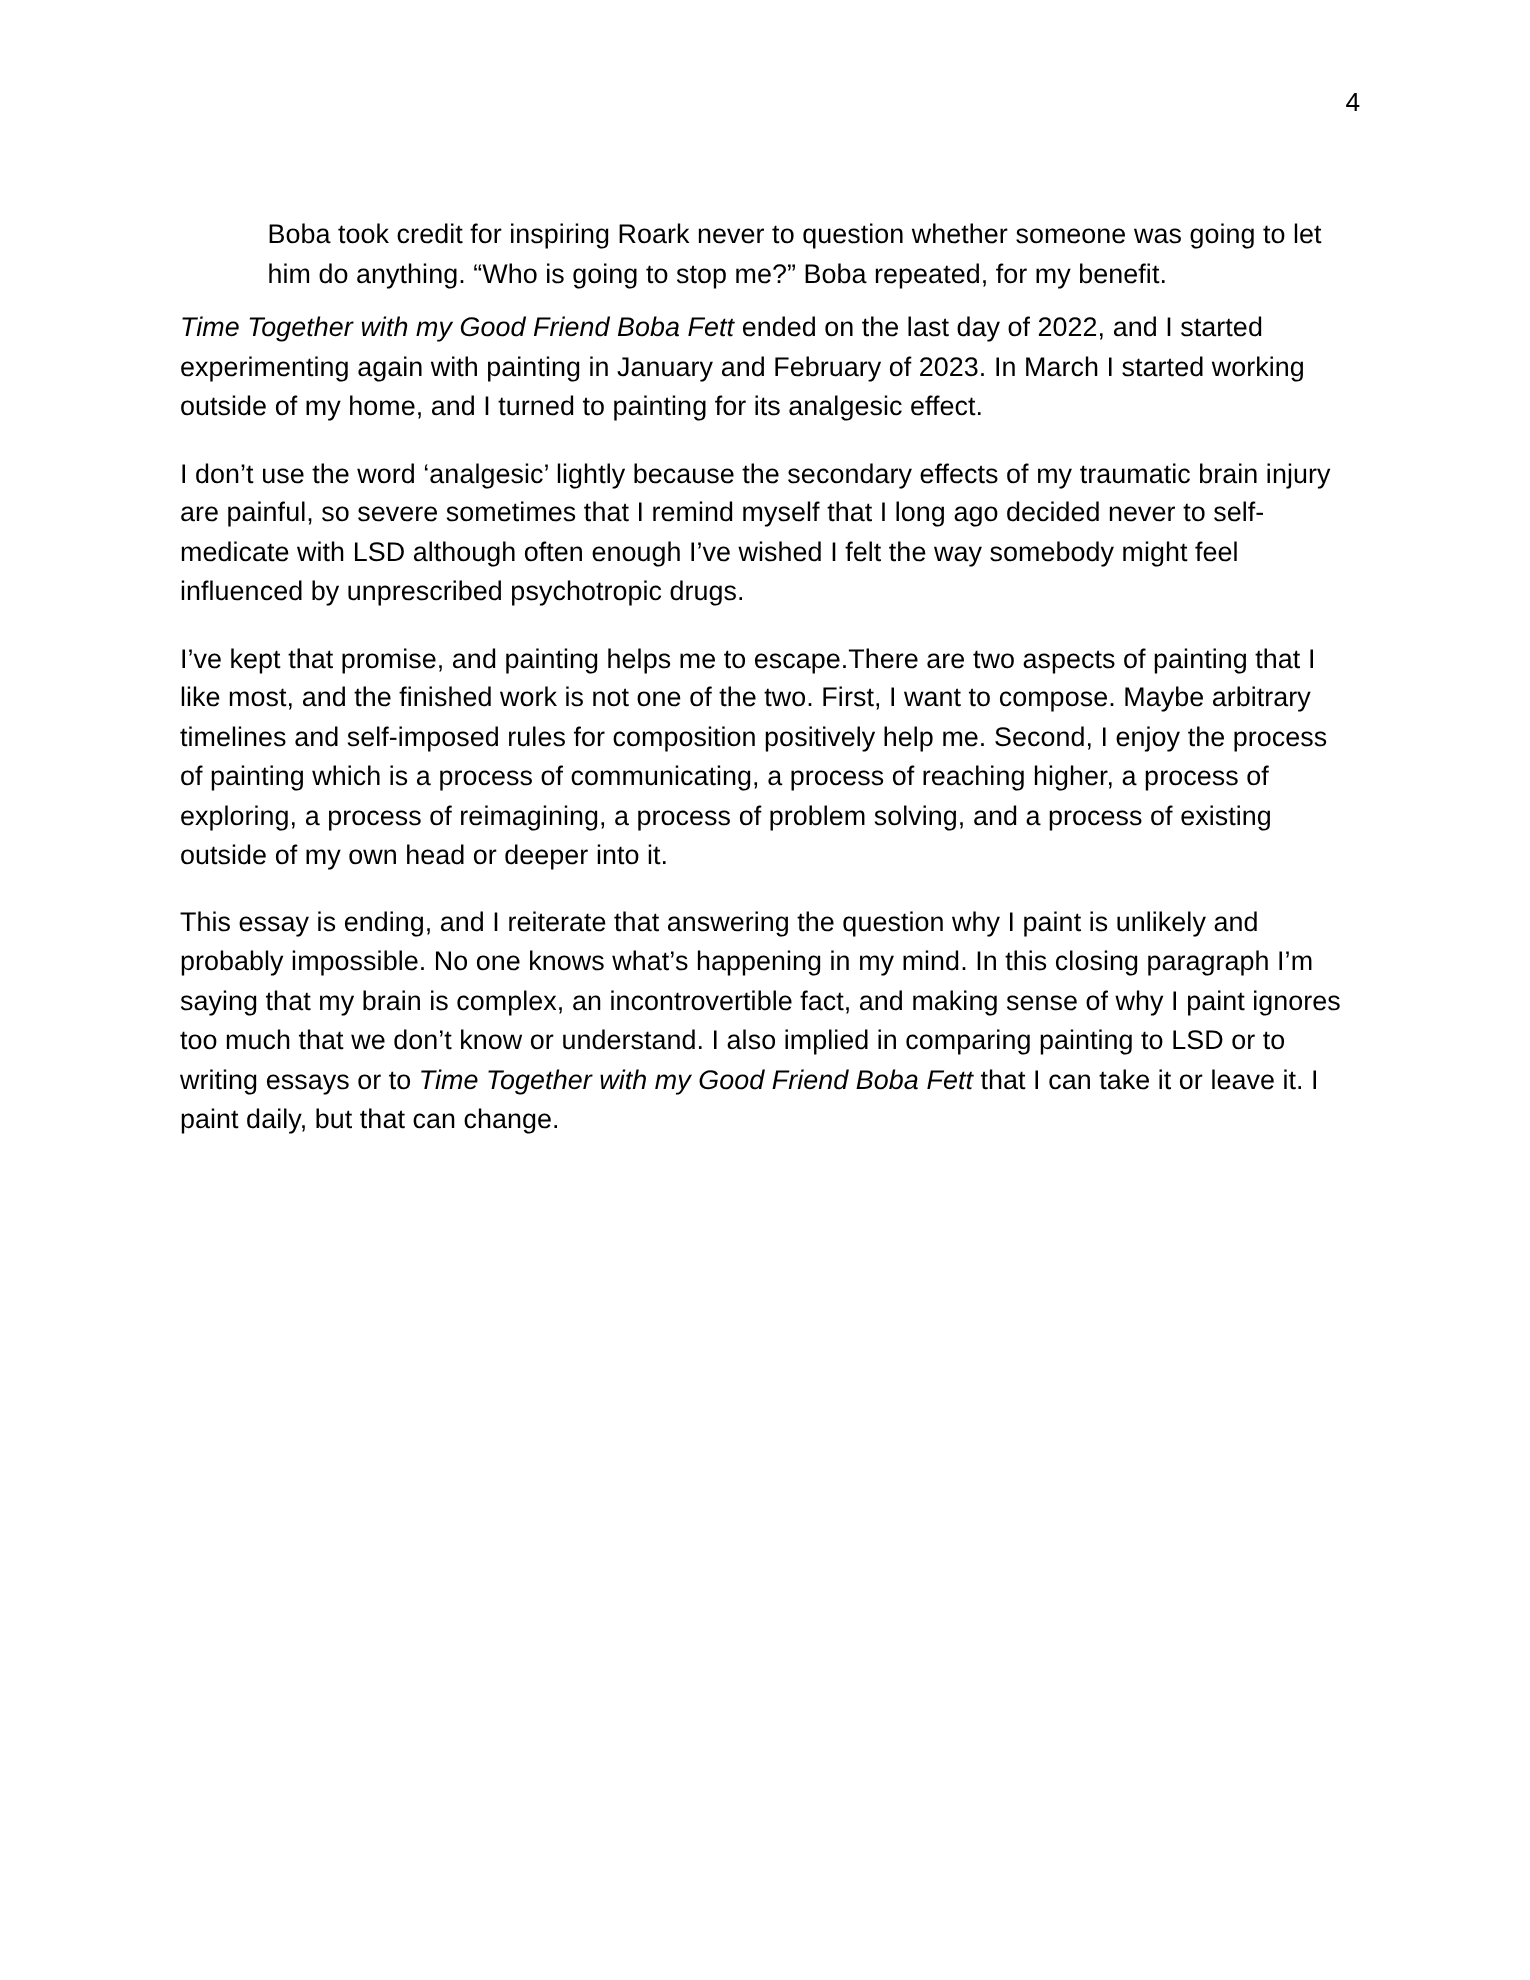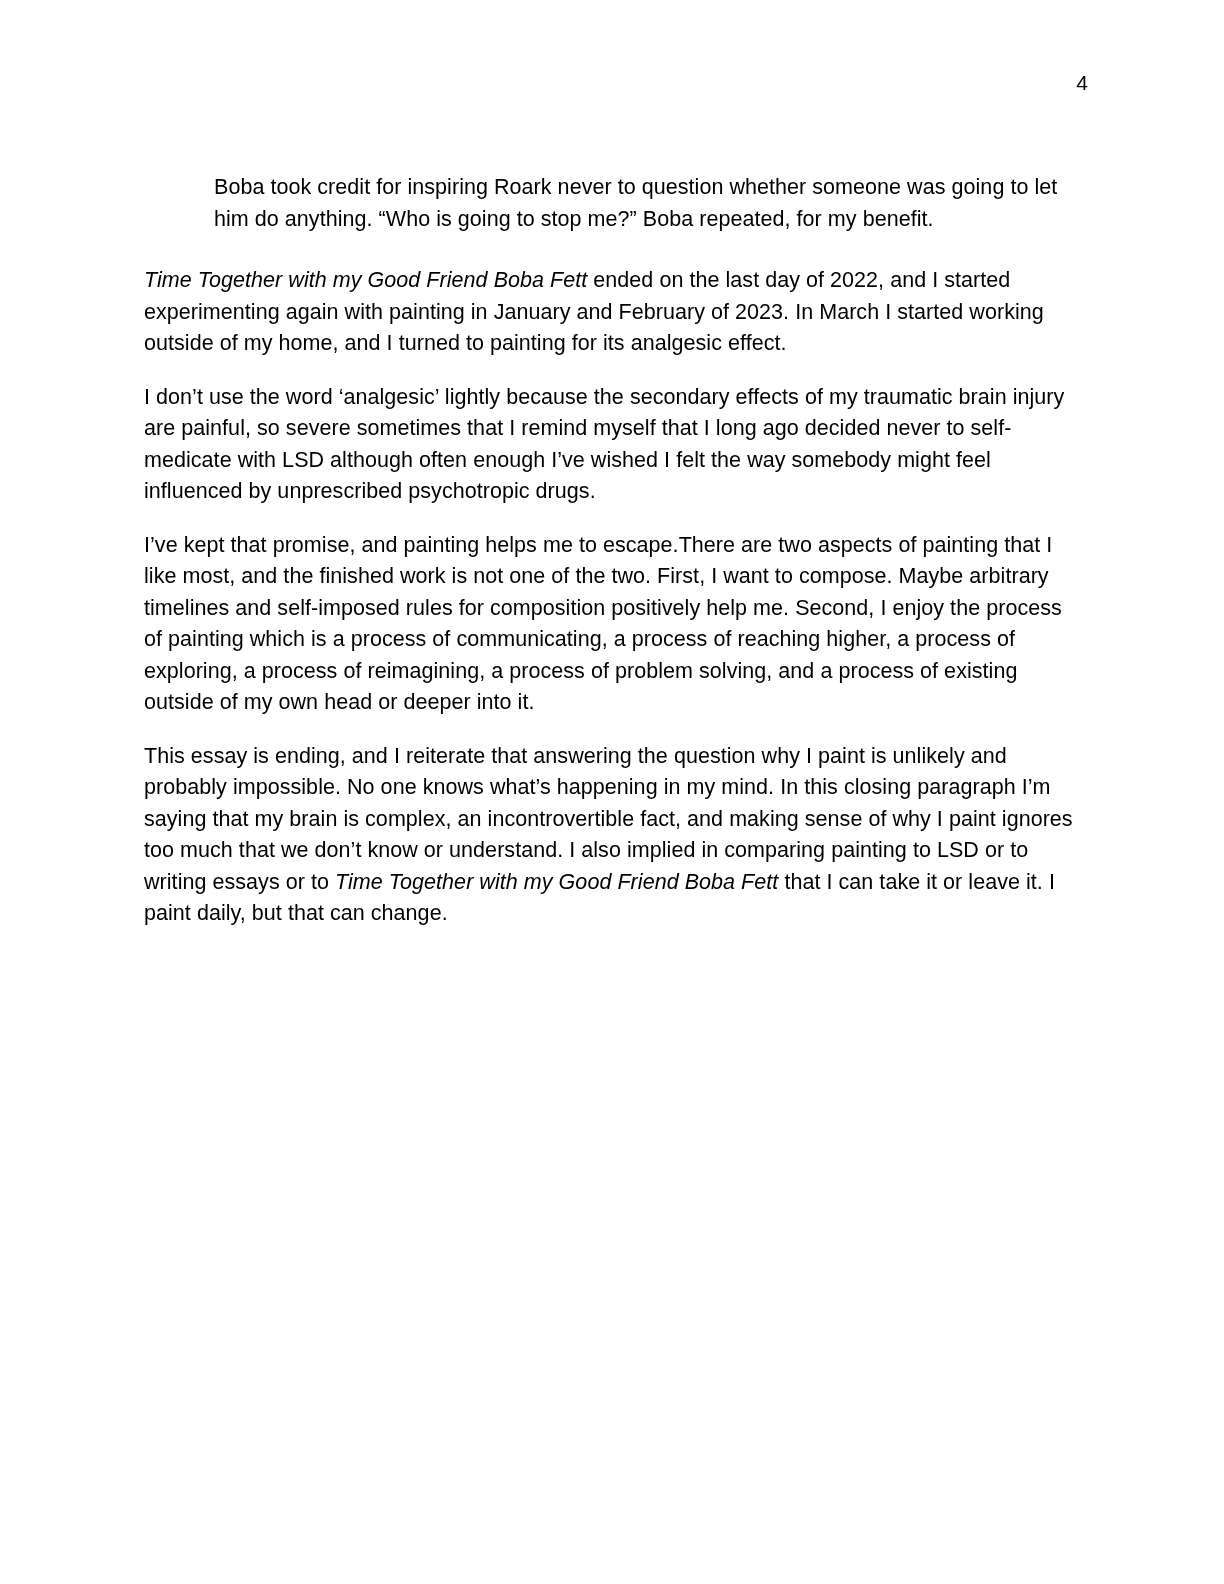--- a/index.html
+++ b/index.html
@@ -36,21 +36,21 @@
   .para {
     font-size: 21.5px;
     line-height: 31.5px;
     text-align: left;
     margin: 0 0 22px 0;
     letter-spacing: 0.05px;
   }
   .para.indented {
     margin-left: 70px;
     width: 860px;
-    margin-bottom: 30px;
+    margin-bottom: 12px;
   }
   .para em {
     margin-top: 47px;
   }
 </style>
 </head>
 <body>
 
 <div class="page">
 

